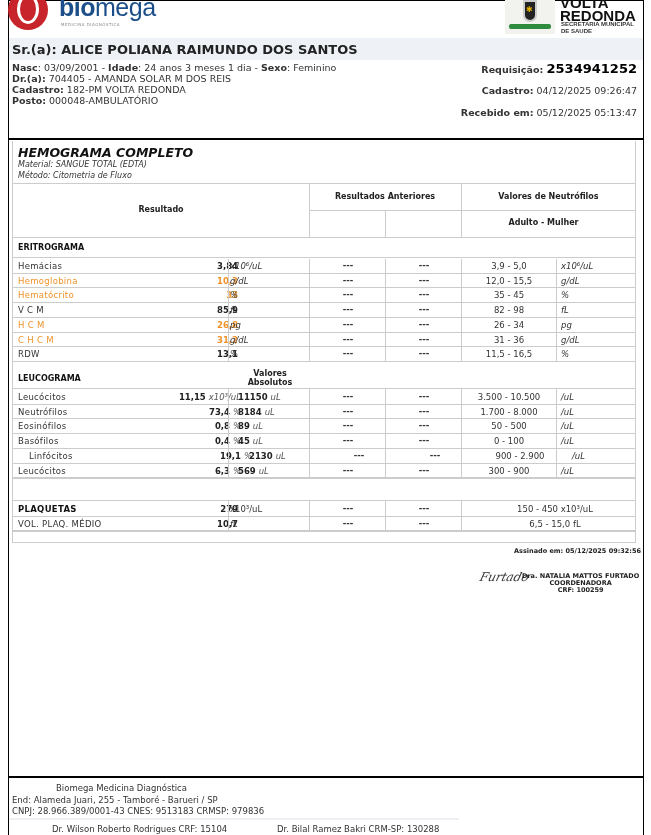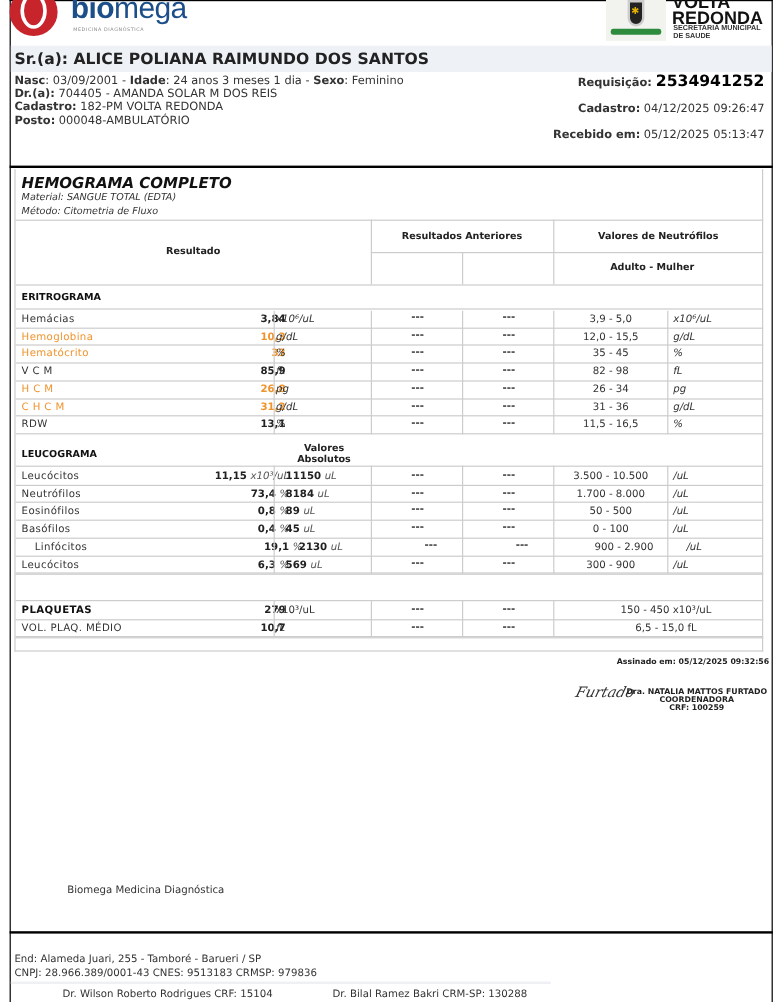--- a/index.html
+++ b/index.html
@@ -325,18 +325,18 @@
 
 <div class="signed">Assinado em: 05/12/2025 09:32:56</div>
 <div class="signature">Furtado</div>
 <div class="signer">
   <div>Dra. NATALIA MATTOS FURTADO</div>
   <div>COORDENADORA</div>
   <div>CRF: 100259</div>
 </div>
 
 <div class="footer-line"></div>
-<div class="footer" style="top:737px;padding-left:44px;">Biomega Medicina Diagnóstica</div>
+<div class="footer" style="top:783px;padding-left:44px;">Biomega Medicina Diagnóstica</div>
 <div class="footer" style="top:795px;">End: Alameda Juari, 255 - Tamboré - Barueri / SP</div>
 <div class="footer" style="top:806px;">CNPJ: 28.966.389/0001-43 CNES: 9513183 CRMSP: 979836</div>
 <div class="footer-sep"></div>
 <div class="doc" style="left:12px;">Dr. Wilson Roberto Rodrigues CRF: 15104</div>
 <div class="doc" style="left:237px;">Dr. Bilal Ramez Bakri CRM-SP: 130288</div>
 
 </body></html>

